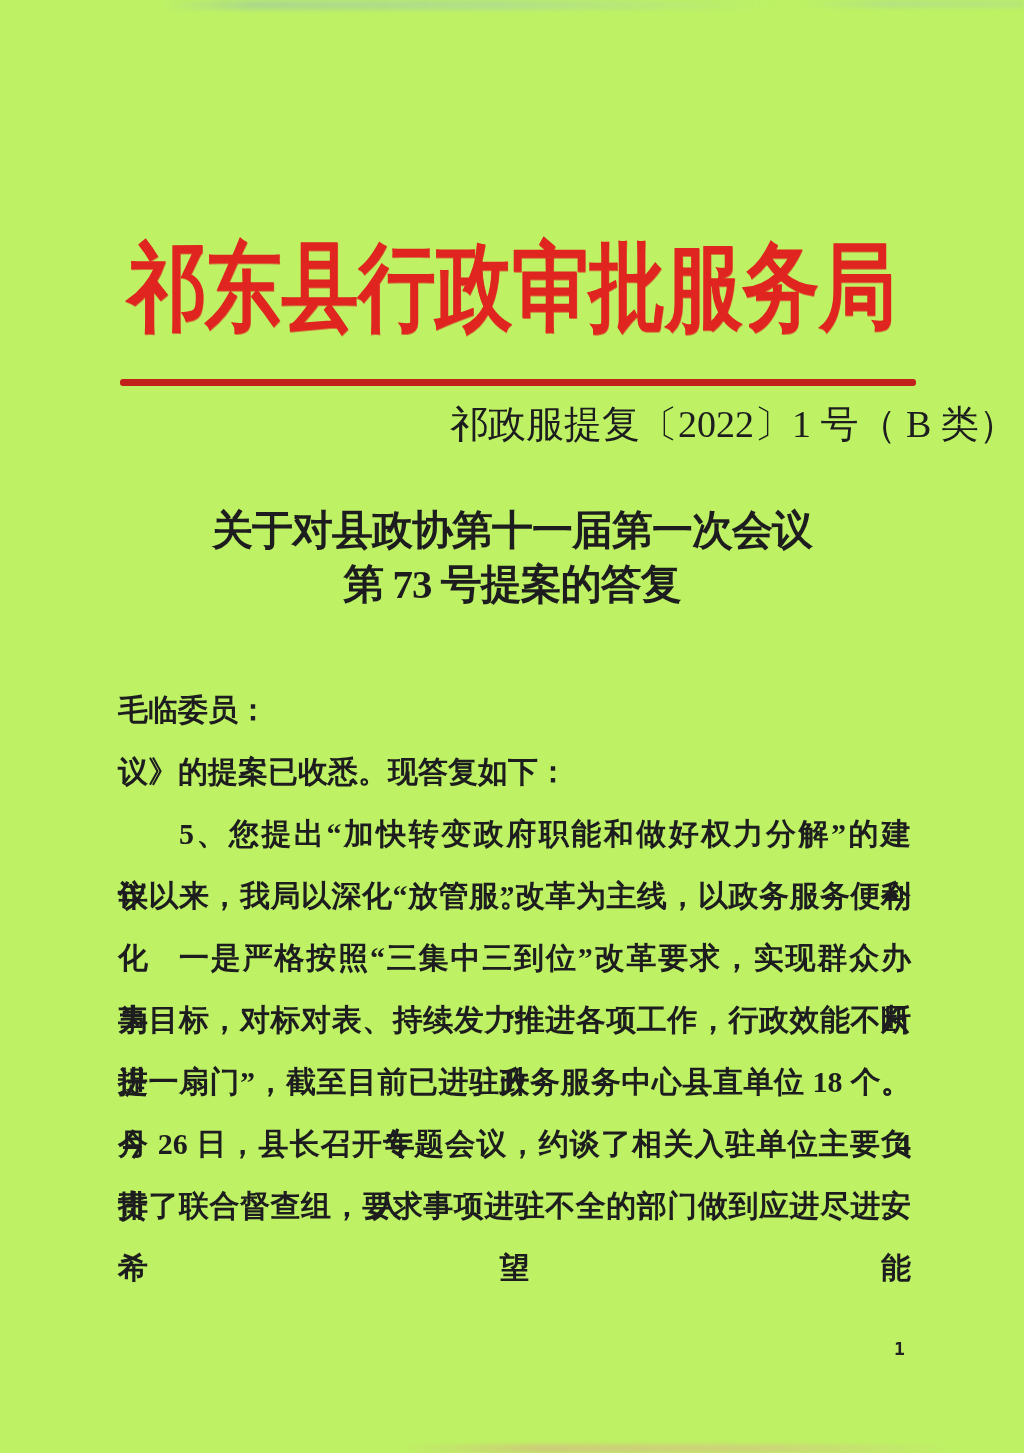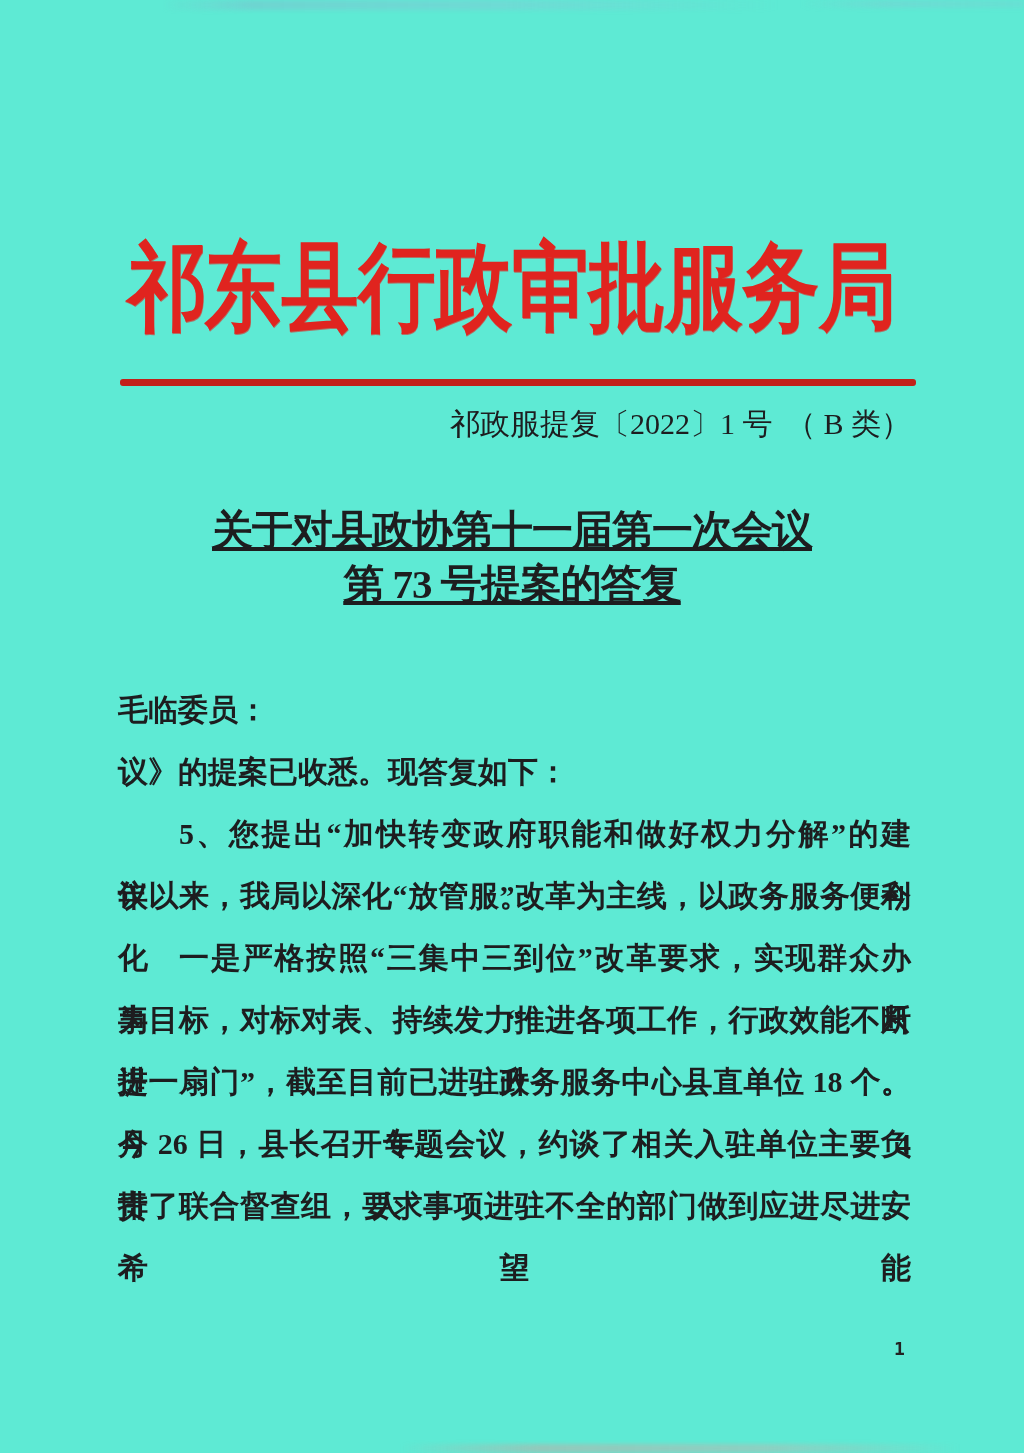--- a/index.html
+++ b/index.html
@@ -5,21 +5,21 @@
   html, body {
     margin: 0;
     padding: 0;
     background: #ffffff;
   }
   .page {
     position: relative;
     width: 1024px;
     height: 1453px;
     margin: 0 auto;
-    background: #5eead4;
+    background: #bef264;
     overflow: hidden;
     font-family: "Liberation Serif", "DejaVu Serif", serif;
     color: var(--ink, #1d1d1f);
   }
 
   
   .artifact-top {
     position: absolute;
     top: 0; left: 160px;
     width: 620px; height: 10px;
@@ -69,36 +69,35 @@
     border-radius: 3px;
   }
 
   
   .doc-ref {
     position: absolute;
     top: 402px; left: 450px; right: 113px;
     display: flex;
     justify-content: space-between;
     align-items: baseline;
-    font-size: 30px;
+    font-size: 38px;
     line-height: 44px;
     white-space: nowrap;
     text-align: center;
   }
 
   
   .doc-title {
     position: absolute;
     top: 503px; left: 0; right: 0;
     text-align: center;
     font-weight: bold;
     font-size: 41px;
     line-height: 54px;
     letter-spacing: -1px;
-    text-decoration: underline;
   }
 
   
   .body-text {
     position: absolute;
     top: 679px; left: 118px;
     width: 793px;
     font-size: 30px;
     font-weight: bold;
   }

